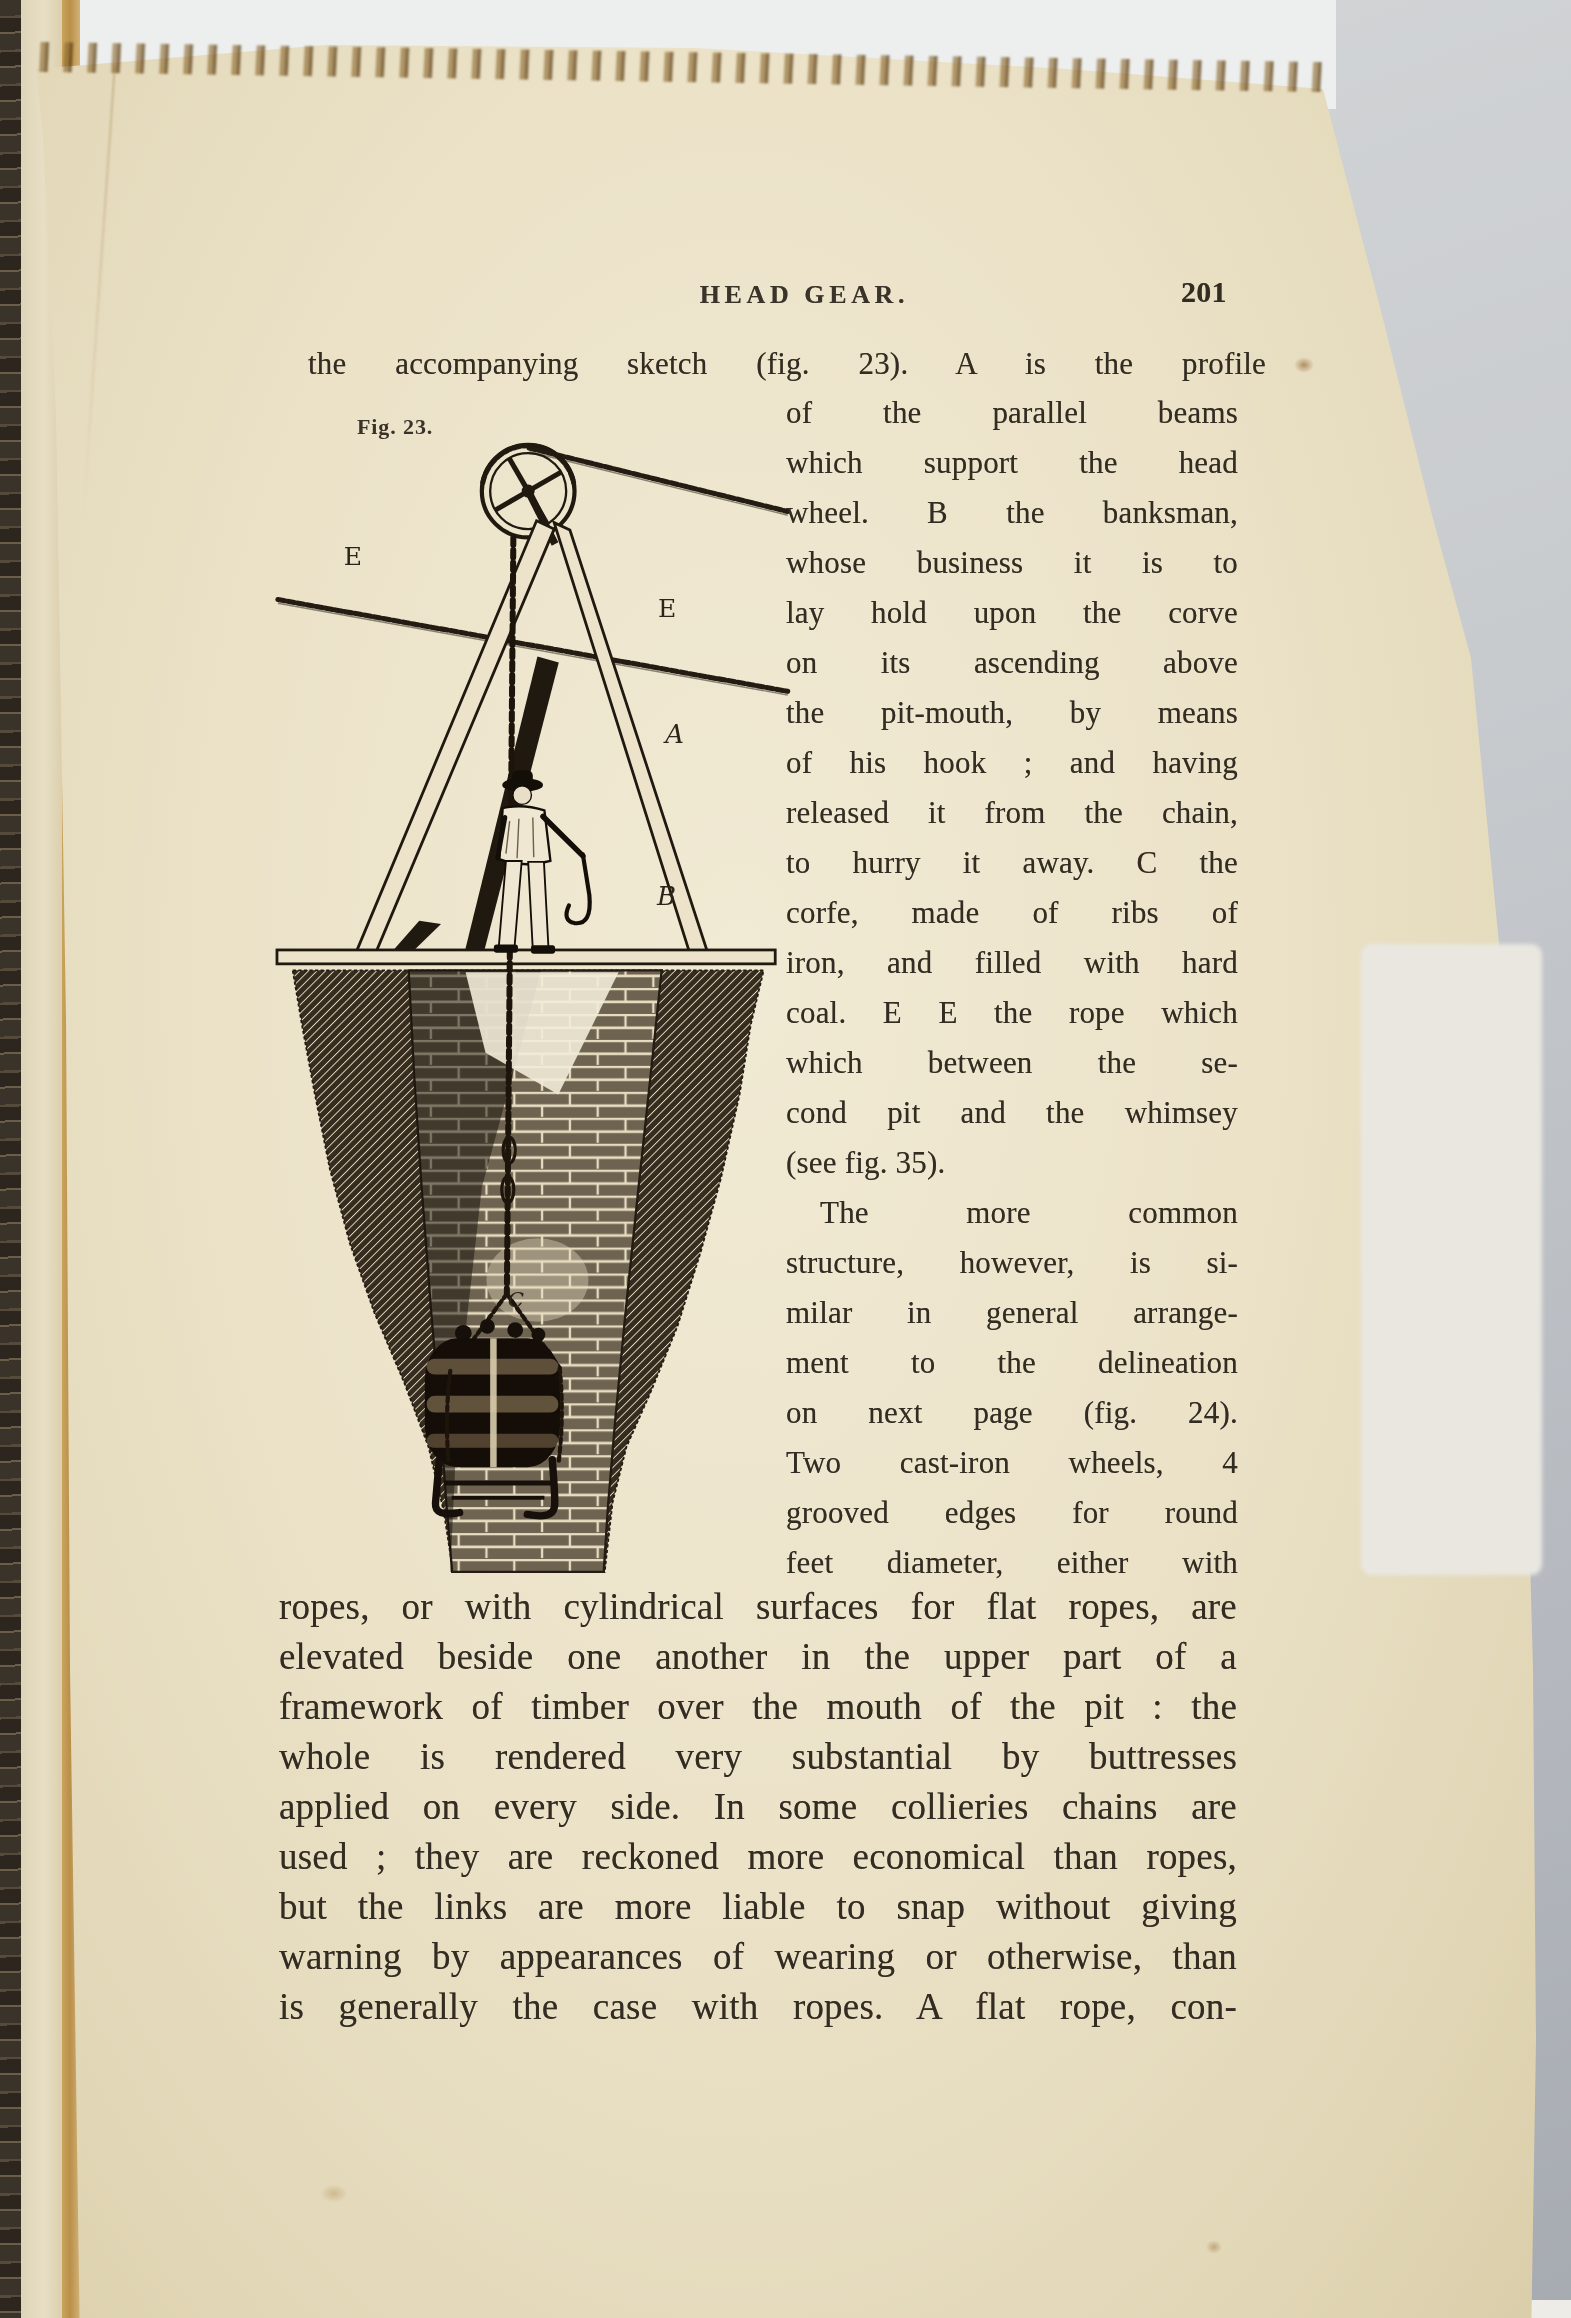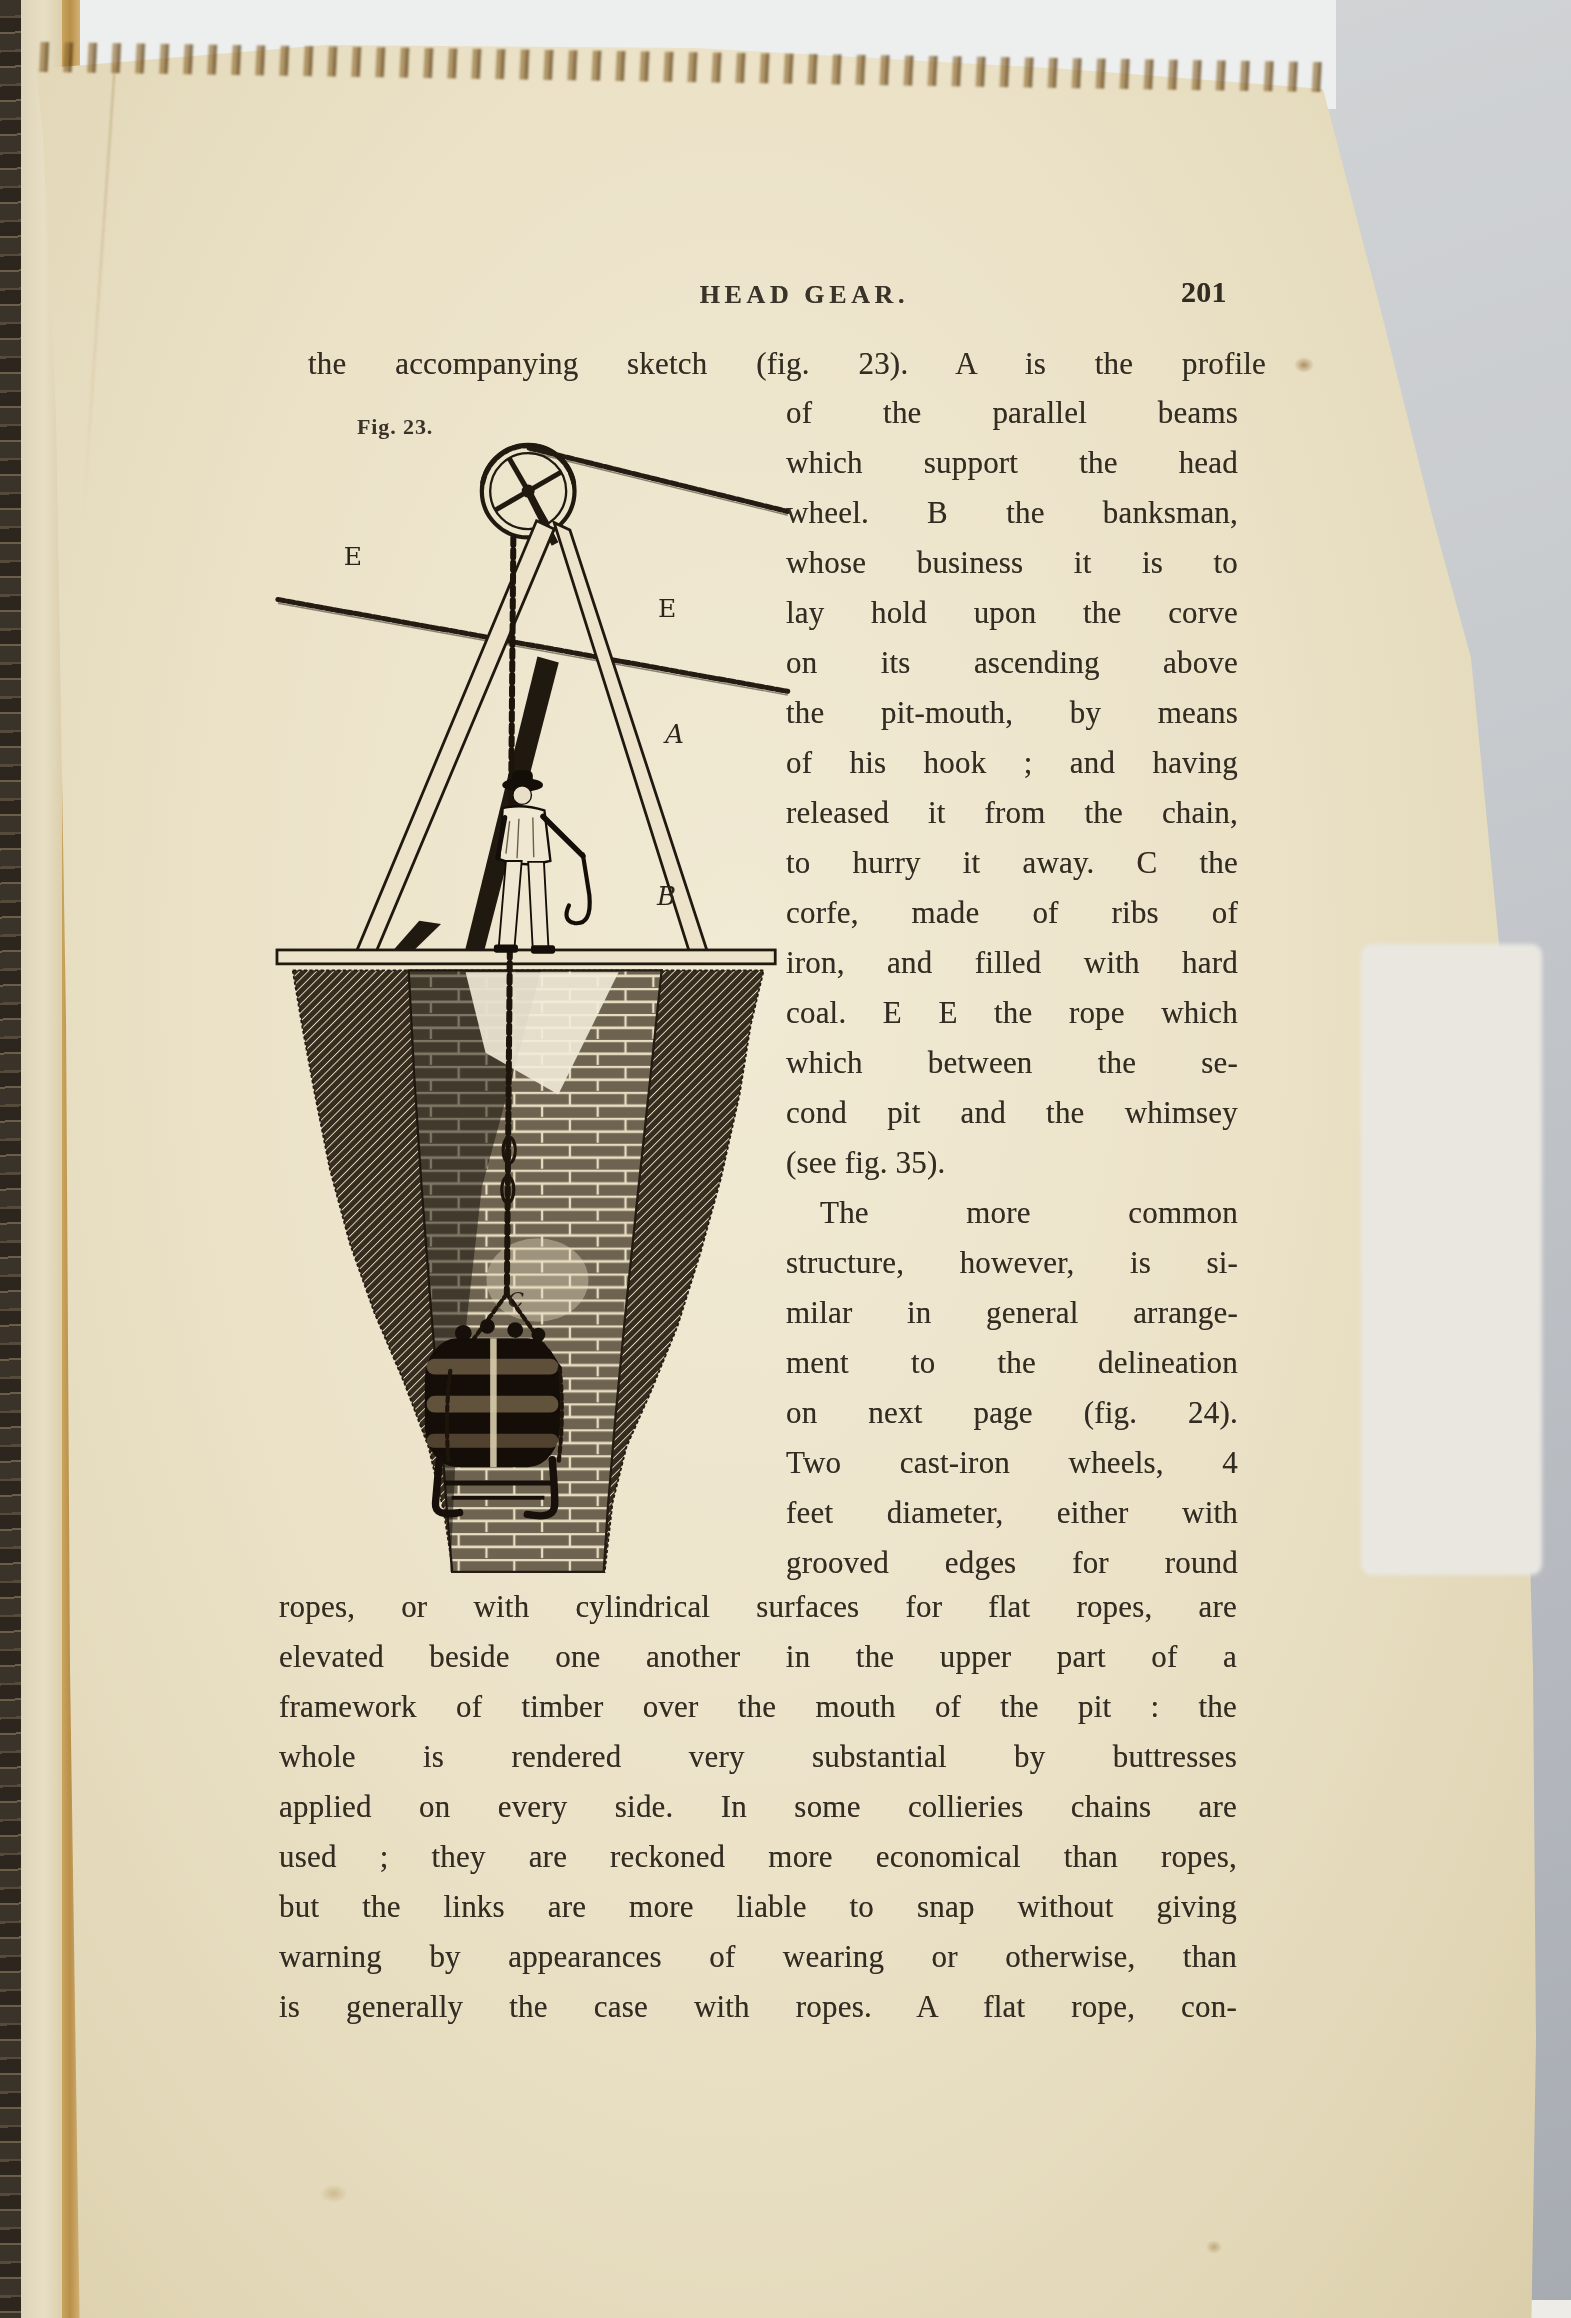--- a/index.html
+++ b/index.html
@@ -37,21 +37,21 @@
   .fox.c{left:1206px;top:2240px;width:16px;height:14px;background:radial-gradient(#8a5c22,rgba(138,92,34,0) 70%);opacity:.4;}
   
   .txt{color:#332c22;text-shadow:0 0 0.6px rgba(51,44,34,.55);letter-spacing:0.2px;}
   .running-head{position:absolute;left:631px;top:280px;width:278px;text-align:right;
     font-size:26px;font-weight:bold;letter-spacing:4.6px;color:#3a332a;}
   .page-num{position:absolute;left:1181px;top:275px;font-size:30px;font-weight:bold;color:#332c22;}
   .intro{position:absolute;left:279px;top:339px;width:958px;font-size:31px;line-height:50px;
     text-align:justify;text-align-last:justify;margin-left:29px;}
   .figcap{position:absolute;left:357px;top:414px;font-size:22px;letter-spacing:0.9px;font-weight:bold;color:#3a332a;}
   .col{position:absolute;left:786px;top:388px;width:452px;font-size:31px;line-height:50px;}
-  .para{position:absolute;left:279px;top:1582px;width:958px;font-size:31px;line-height:50px;}
+  .para{position:absolute;left:279px;top:1582px;width:958px;font-size:37px;line-height:50px;}
   .ln{text-align:justify;text-align-last:justify;white-space:normal;}
   .ln.end{text-align-last:left;}
   .ln.ind{text-indent:34px;}
   
   .fig{position:absolute;left:264px;top:436px;width:533px;height:1141px;}
   .rope{stroke:#241c12;stroke-width:11;fill:none;stroke-dasharray:15 6;stroke-linecap:round;}
   .ropethin{stroke:#241c12;stroke-width:3;fill:none;opacity:.5;}
   .rim{stroke:#201910;stroke-width:9;fill:none;}
   .rim2{stroke:#201910;stroke-width:5;fill:none;}
   .spoke{stroke:#201910;stroke-width:11;}
@@ -231,22 +231,22 @@
     <div class="ln">coal.  E E the rope which</div>
     <div class="ln">which between the se-</div>
     <div class="ln">cond pit and the whimsey</div>
     <div class="ln end">(see fig. 35).</div>
     <div class="ln ind">The more common</div>
     <div class="ln">structure, however, is si-</div>
     <div class="ln">milar in general arrange-</div>
     <div class="ln">ment to the delineation</div>
     <div class="ln">on next page (fig. 24).</div>
     <div class="ln">Two cast-iron wheels, 4</div>
+    <div class="ln">grooved edges for round</div>
     <div class="ln">feet diameter, either with</div>
-    <div class="ln">grooved edges for round</div>
   </div>
 
   <div class="para txt">
     <div class="ln">ropes, or with cylindrical surfaces for flat ropes, are</div>
     <div class="ln">elevated beside one another in the upper part of a</div>
     <div class="ln">framework of timber over the mouth of the pit : the</div>
     <div class="ln">whole is rendered very substantial by buttresses</div>
     <div class="ln">applied on every side.  In some collieries chains are</div>
     <div class="ln">used ; they are reckoned more economical than ropes,</div>
     <div class="ln">but the links are more liable to snap without giving</div>

